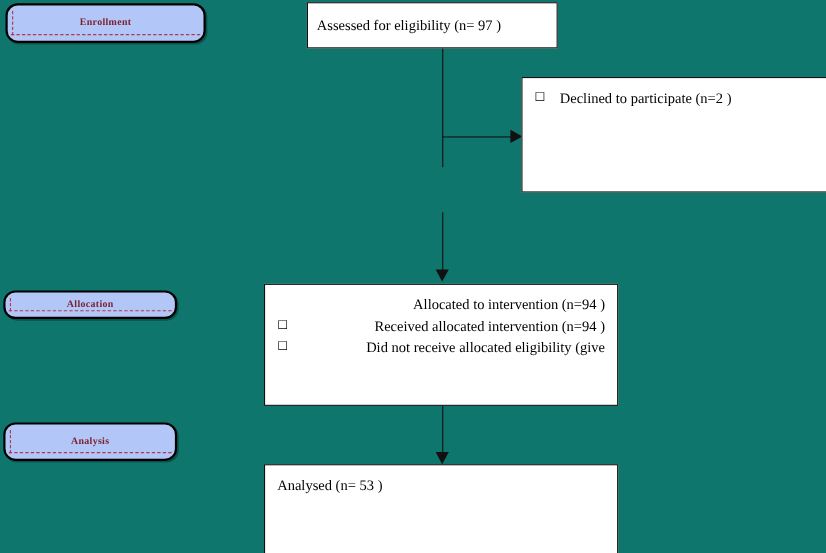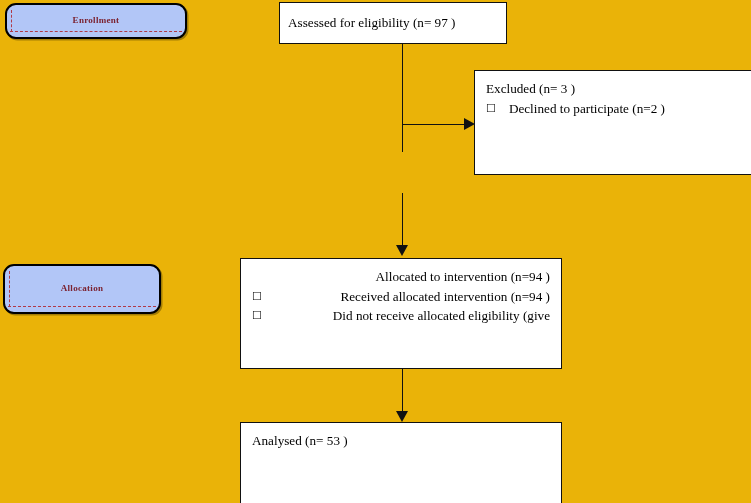--- a/index.html
+++ b/index.html
@@ -8,21 +8,21 @@
     padding: 0;
     background: #ffffff;
   }
   body {
     font-family: "Liberation Serif", serif;
   }
   #diagram {
     position: relative;
     width: 751px;
     height: 503px;
-    background: #eab308;
+    background: #0f766e;
     overflow: hidden;
   }
 
   
   .stage-label {
     position: absolute;
     box-sizing: border-box;
     background: #b2c6f7;
     border: 2px solid #000000;
     border-radius: 11px;
@@ -138,47 +138,51 @@
 <body>
 
 <div id="diagram">
 
   <div class="stage-label" style="left:5px; top:3px; width:182px; height:36px;">
     <div class="rule-v"></div>
     <div class="stage-text">Enrollment</div>
     <div class="rule-h"></div>
   </div>
 
-  <div class="stage-label" style="left:3px; top:264px; width:158px; height:50px;">
+  <div class="stage-label" style="left:3px; top:264px; width:158px; height:26px;">
     <div class="rule-v"></div>
     <div class="stage-text">Allocation</div>
     <div class="rule-h"></div>
   </div>
 
+  <div class="stage-label" style="left:3px; top:384px; width:158px; height:35px;">
+    <div class="rule-v"></div>
+    <div class="stage-text">Analysis</div>
+    <div class="rule-h"></div>
+  </div>
 
   <div class="v-line" style="left:402px; top:43px; height:109px;"></div>
 
   <div class="h-line" style="left:402px; top:124px; width:64px;"></div>
   <div class="arrow-right" style="left:464px; top:118px;"></div>
 
   <div class="v-line" style="left:402px; top:193px; height:54px;"></div>
   <div class="arrow-down" style="left:396px; top:245px;"></div>
 
   <div class="v-line" style="left:402px; top:368px; height:45px;"></div>
   <div class="arrow-down" style="left:396px; top:411px;"></div>
 
   <div class="flow-box" style="left:279px; top:2px; width:228px; height:42px;">
     <div class="box-body centered">
       <span>Assessed for eligibility (n= 97 )</span>
     </div>
   </div>
 
   <div class="flow-box" style="left:474px; top:70px; width:290px; height:105px;">
     <div class="box-body">
-      <div class="plain-line">Excluded  (n= 3  )</div>
       <div class="bullet-line">
         <span class="bullet-glyph wide">☐</span>
         <span class="bullet-text">Declined to participate (n=2 )</span>
       </div>
     </div>
   </div>
 
 
   <div class="flow-box" style="left:240px; top:258px; width:322px; height:111px;text-align:right;">
     <div class="box-body">

